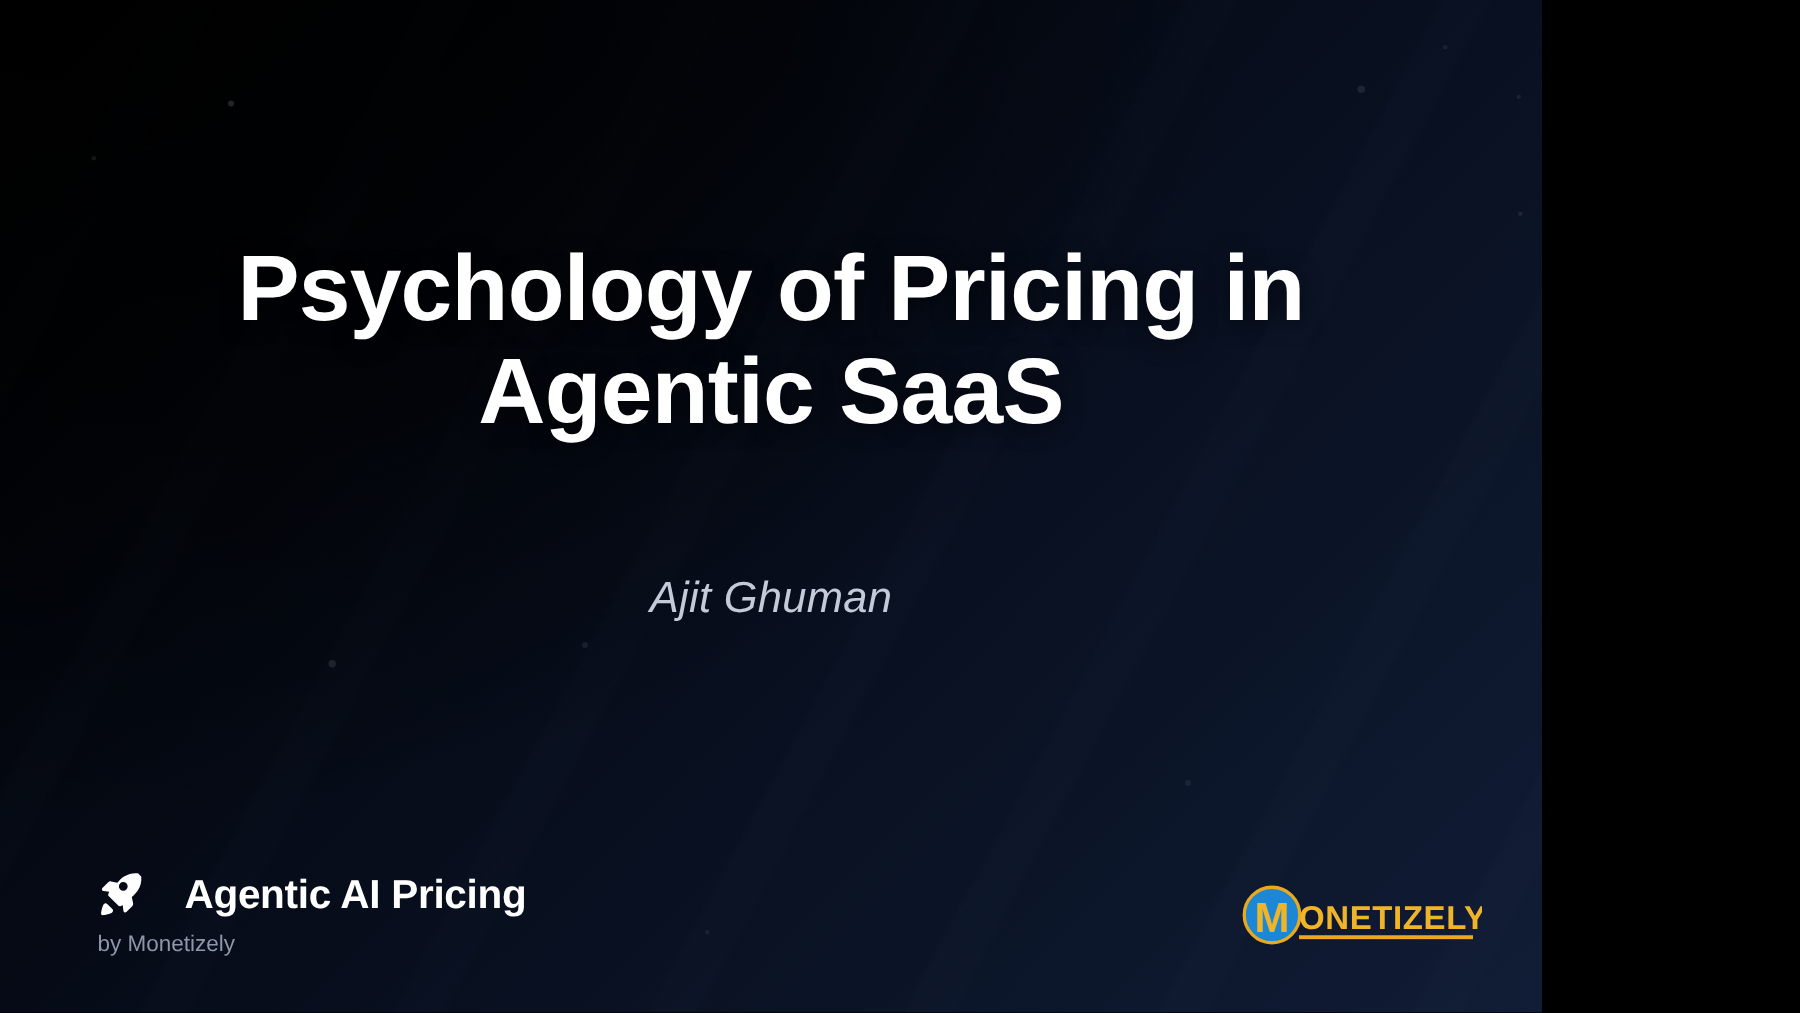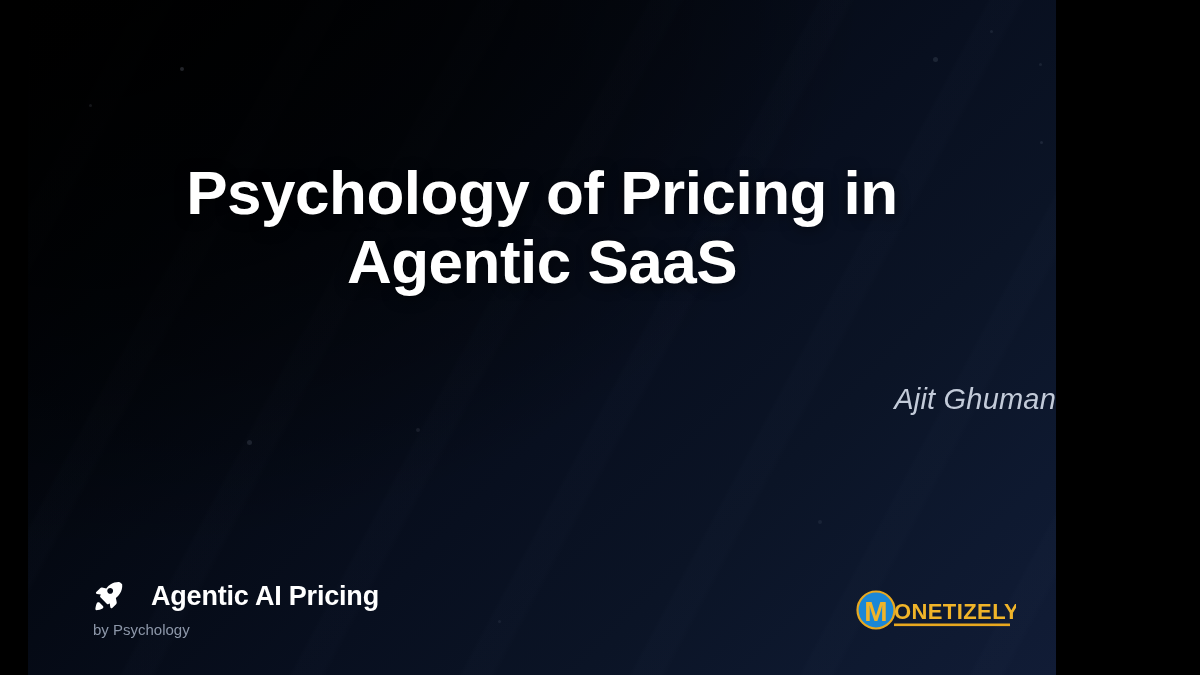--- a/index.html
+++ b/index.html
@@ -20,21 +20,20 @@
     font-family:"Liberation Sans", sans-serif;
     background:
       linear-gradient(135deg,
         #000000 0%,
         #010409 18%,
         #050a15 38%,
         #080f1f 56%,
         #0b1426 72%,
         #0e1930 88%,
         #111c36 100%);
-    margin-left: 28px;
   }
 
   
   .streaks {
     position:absolute;
     inset:-20%;
     pointer-events:none;
     background:
       repeating-linear-gradient(
         118deg,
@@ -79,21 +78,21 @@
     font-weight:bold;
     line-height:1.12;
     letter-spacing:-0.5px;
     text-shadow:0 2px 14px rgba(0,0,0,0.6);
   }
 
   .subtitle-block {
     position:absolute;
     left:0; right:0;
     top:383px;
-    text-align:right;
+    text-align:center;
   }
   .slide-subtitle {
     color:#c3cbd9;
     font-size:29px;
     font-style:italic;
     font-weight:normal;
     letter-spacing:0.2px;
   }
 
   
@@ -173,21 +172,21 @@
   <div class="brand">
     <div class="brand-row">
       <svg class="rocket-icon" viewBox="0 0 64 64" aria-hidden="true">
         <g fill="#ffffff">
           <path d="M56.8 6.4c-.3-.3-.7-.5-1.1-.5-5.9-.5-11.6 1-16.7 4.2-3.2 2-6 4.7-8.4 7.7l-7.9-1.6c-1.3-.3-2.6.1-3.6 1.1l-7.3 7.3c-.6.6-.8 1.5-.5 2.3.3.8 1 1.3 1.8 1.4l7.3.9c-.5 1.1-.9 2.1-1.3 3-.3.8-.1 1.7.5 2.3l12.4 12.4c.4.4 1 .6 1.5.6.3 0 .5 0 .8-.2.9-.4 1.9-.8 3-1.3l.9 7.3c.1.8.7 1.5 1.4 1.8.3.1.5.1.8.1.6 0 1.1-.2 1.5-.6l7.3-7.3c1-1 1.4-2.3 1.1-3.6l-1.6-7.9c3-2.4 5.7-5.2 7.7-8.4 3.2-5.1 4.7-10.8 4.2-16.7 0-.4-.2-.8-.5-1.1zM41.9 26.2c-1.1 1.1-2.5 1.6-3.9 1.6s-2.8-.5-3.9-1.6c-2.1-2.1-2.1-5.6 0-7.8 2.1-2.1 5.6-2.1 7.8 0 2.1 2.2 2.1 5.7 0 7.8z"></path>
           <path d="M17.8 44.4c-1.1-1.1-2.9-1.1-4 0-2.3 2.3-3.5 10.1-3.7 11.9-.1.6.1 1.2.6 1.7.4.4.9.6 1.5.6h.2c1.8-.2 9.6-1.4 11.9-3.7 1.1-1.1 1.1-2.9 0-4l-6.5-6.5z"></path>
         </g>
       </svg>
       <span class="brand-name">Agentic AI Pricing</span>
     </div>
-    <div class="brand-by">by Psychology</div>
+    <div class="brand-by">by Monetizely</div>
   </div>
 
   <div class="logo">
     <svg class="logo-svg" width="162" height="46" viewBox="0 0 162 46" aria-hidden="true">
 
       <circle cx="22" cy="21" r="18.5" fill="#1b87d6" stroke="#e8a81f" stroke-width="2.2"></circle>
       <text x="22" y="32" text-anchor="middle" font-family="'Liberation Sans', sans-serif" font-size="28" font-weight="bold" fill="#f0b429">M</text>
 
       <text x="40" y="30" text-anchor="start" font-family="'Liberation Sans', sans-serif" font-size="22" font-weight="bold" fill="#f0b429" letter-spacing="0.4">ONETIZELY</text>
 

